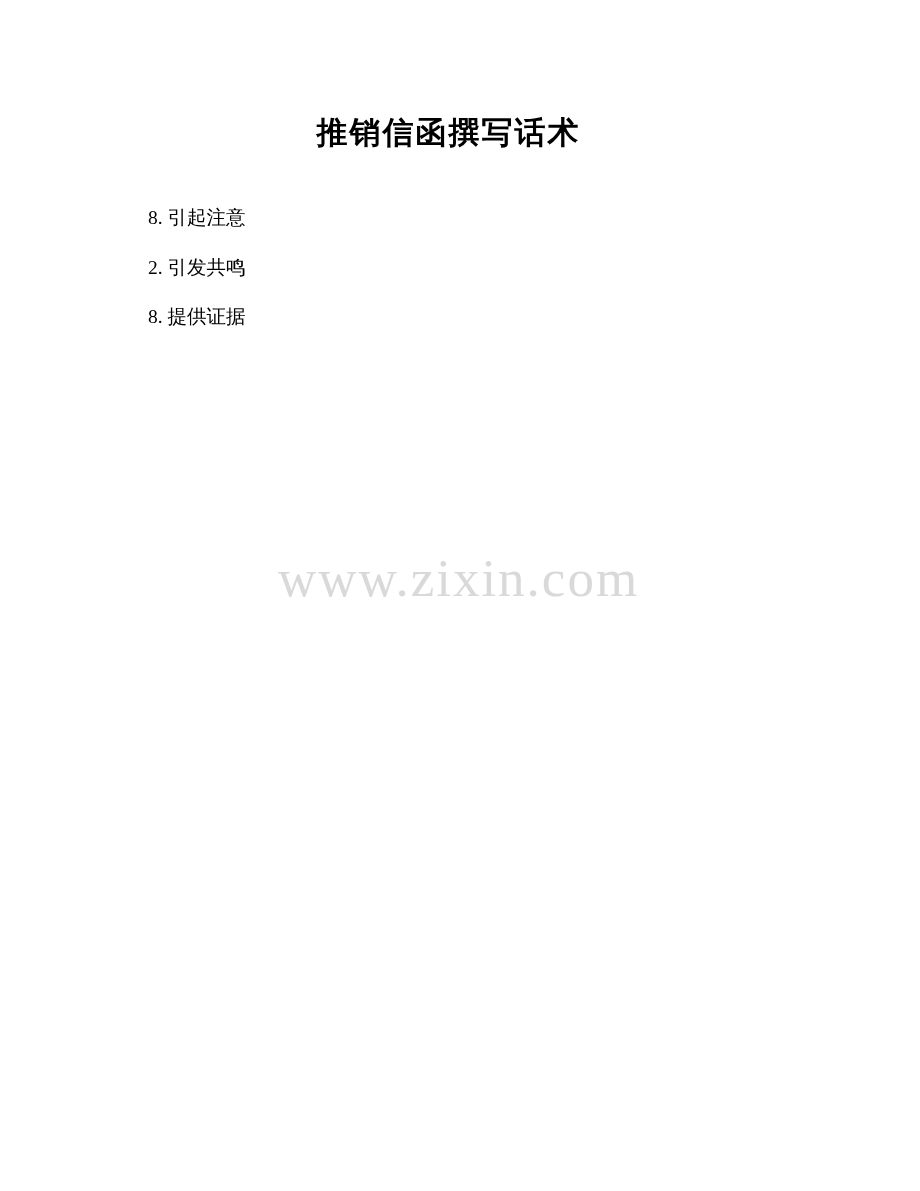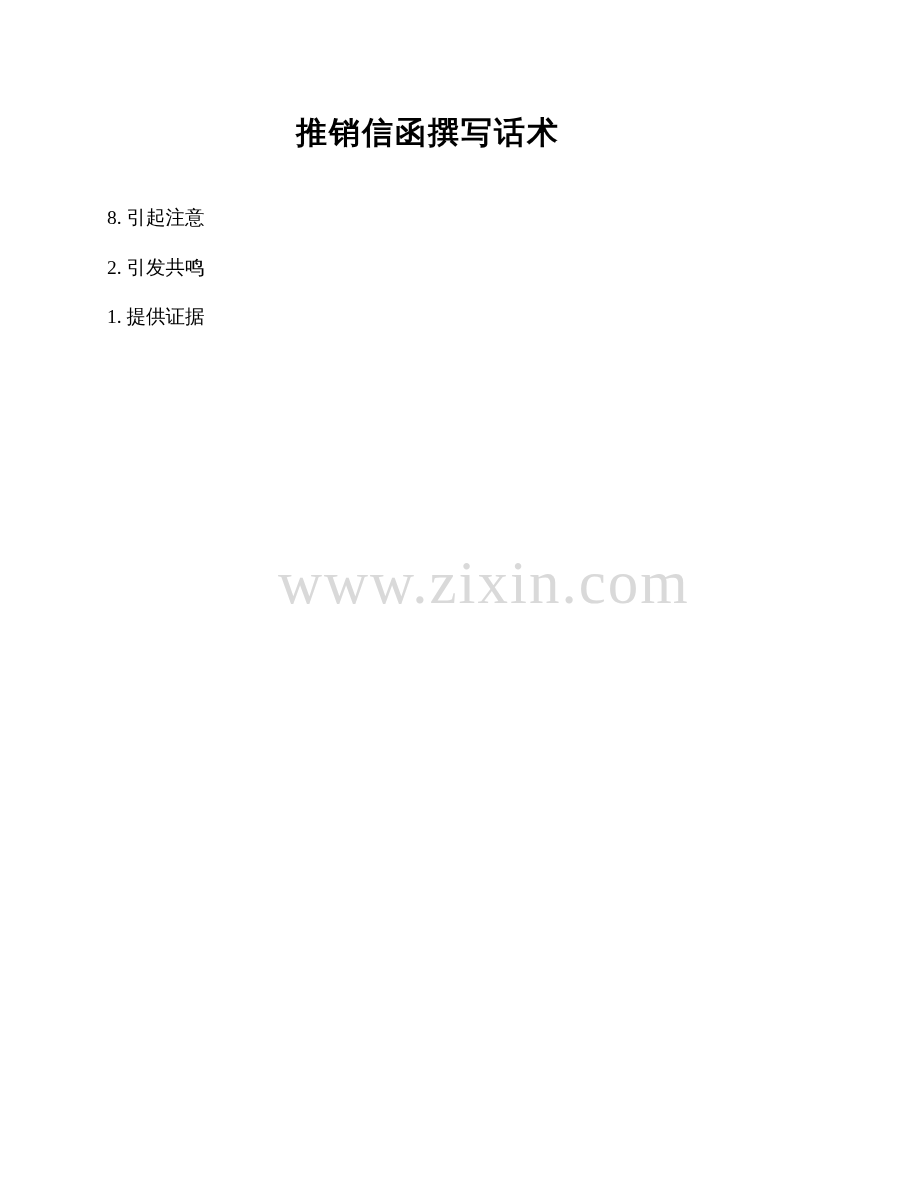--- a/index.html
+++ b/index.html
@@ -10,21 +10,21 @@
     height: 1191px;
     margin: 0 auto;
     background: #ffffff;
     font-family: "Liberation Serif", "DejaVu Serif", serif;
     color: #000000;
     overflow: hidden;
   }
   .content {
     position: relative;
     z-index: 2;
-    padding: 112px 132px 0 68px;
+    padding: 112px 132px 0 109px;
   }
   .doc-title {
     text-align: center;
     font-size: 31px;
     font-weight: bold;
     letter-spacing: 2px;
     margin-bottom: 46px;
   }
   p.block {
     font-size: 19.5px;
@@ -36,21 +36,21 @@
   }
   p.block.heading {
     margin-top: 14px;
     margin-bottom: 14px;
   }
   .watermark {
     position: absolute;
     z-index: 1;
     top: 548px;
     left: 278px;
-    font-size: 61px;
+    font-size: 53px;
     color: rgba(170, 170, 170, 0.45);
     font-family: "Liberation Serif", "DejaVu Serif", serif;
     letter-spacing: 2px;
     user-select: none;
     pointer-events: none;
     white-space: nowrap;
   }
 </style>
 </head>
 <body>
@@ -62,15 +62,15 @@
 
 
     <p class="block heading">8. 引起注意</p>
 
 
     <p class="block heading">2. 引发共鸣</p>
 
 
 
 
-    <p class="block heading">1. 提供证据</p>
+    <p class="block heading">8. 提供证据</p>
   </div>
 </div>
 
 </body></html>

